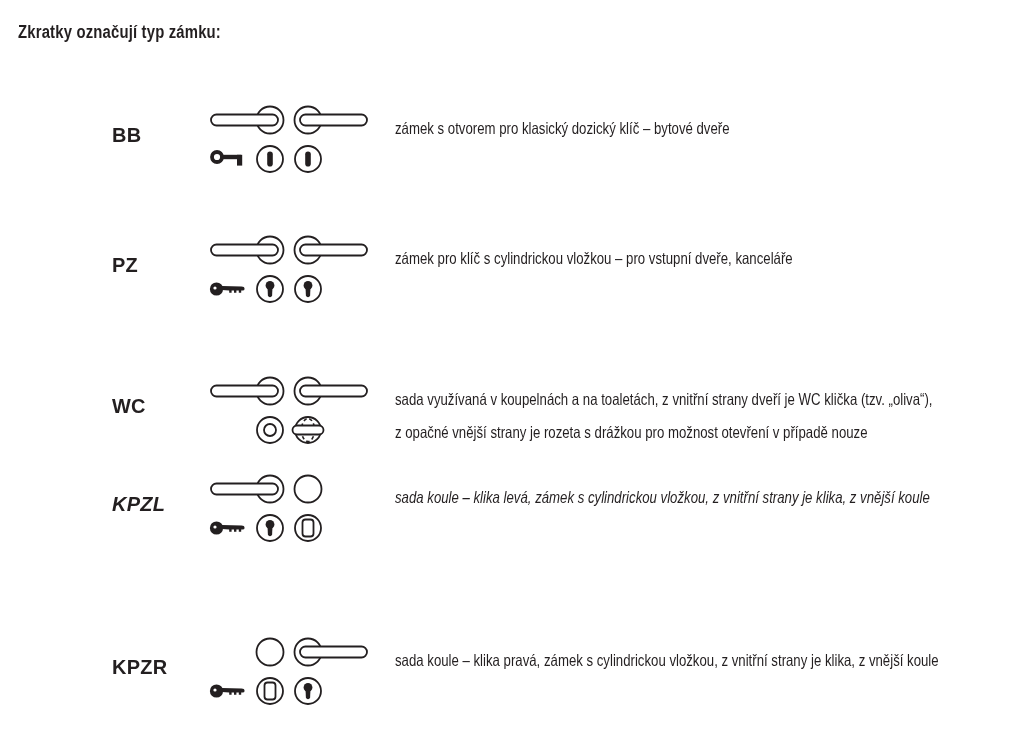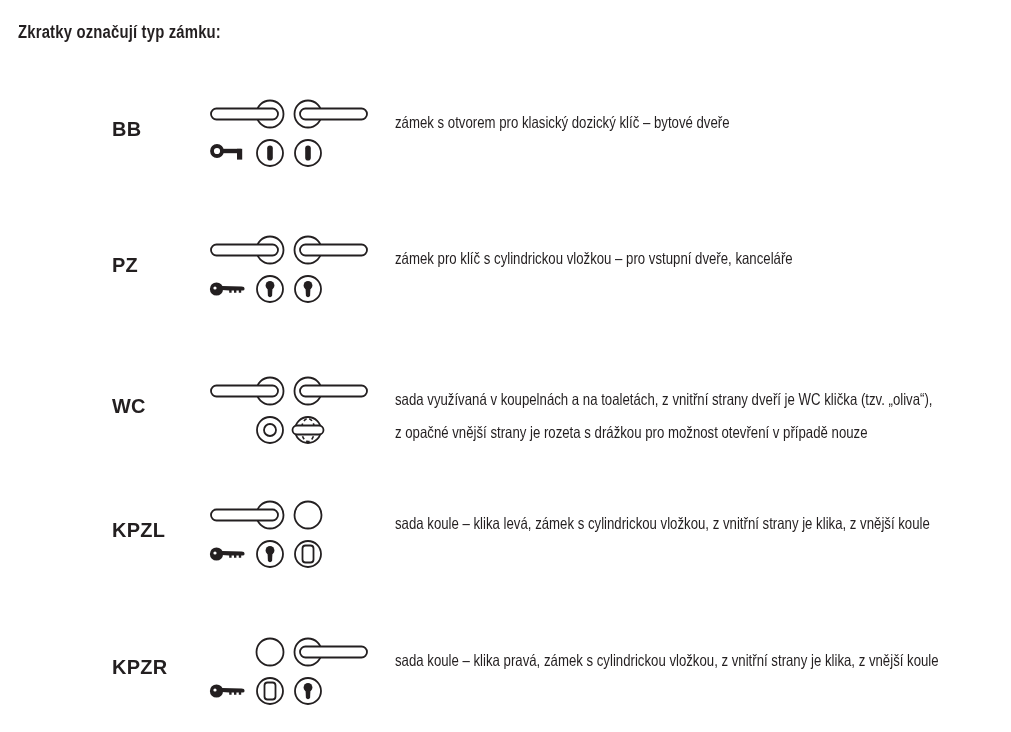--- a/index.html
+++ b/index.html
@@ -13,24 +13,24 @@
   }
   .title {
     position: absolute; left: 18px; top: 22px;
     margin: 0;
     font-size: 17.5px; font-weight: bold;
     letter-spacing: 0.2px;
     white-space: nowrap;
     transform: scaleX(0.85); transform-origin: 0 0;
   }
   .row { position: absolute; left: 0; width: 1011px; height: 72px; }
-  .row:nth-child(1) { top: 98px; }
+  .row:nth-child(1) { top: 104px; }
   .row:nth-child(2) { top: 234px; }
   .row:nth-child(3) { top: 375px; }
-  .row:nth-child(4) { top: 499px; }
+  .row:nth-child(4) { top: 473px; font-style: italic; }
   .row:nth-child(5) { top: 636px; }
   .code {
     position: absolute; left: 112px; top: 19px;
     font-size: 21px; font-weight: bold;
     letter-spacing: 0.3px;
     transform: scaleX(0.95); transform-origin: 0 0;
     white-space: nowrap;
   }
   .icons { position: absolute; left: 203px; top: 0; }
   .desc {

